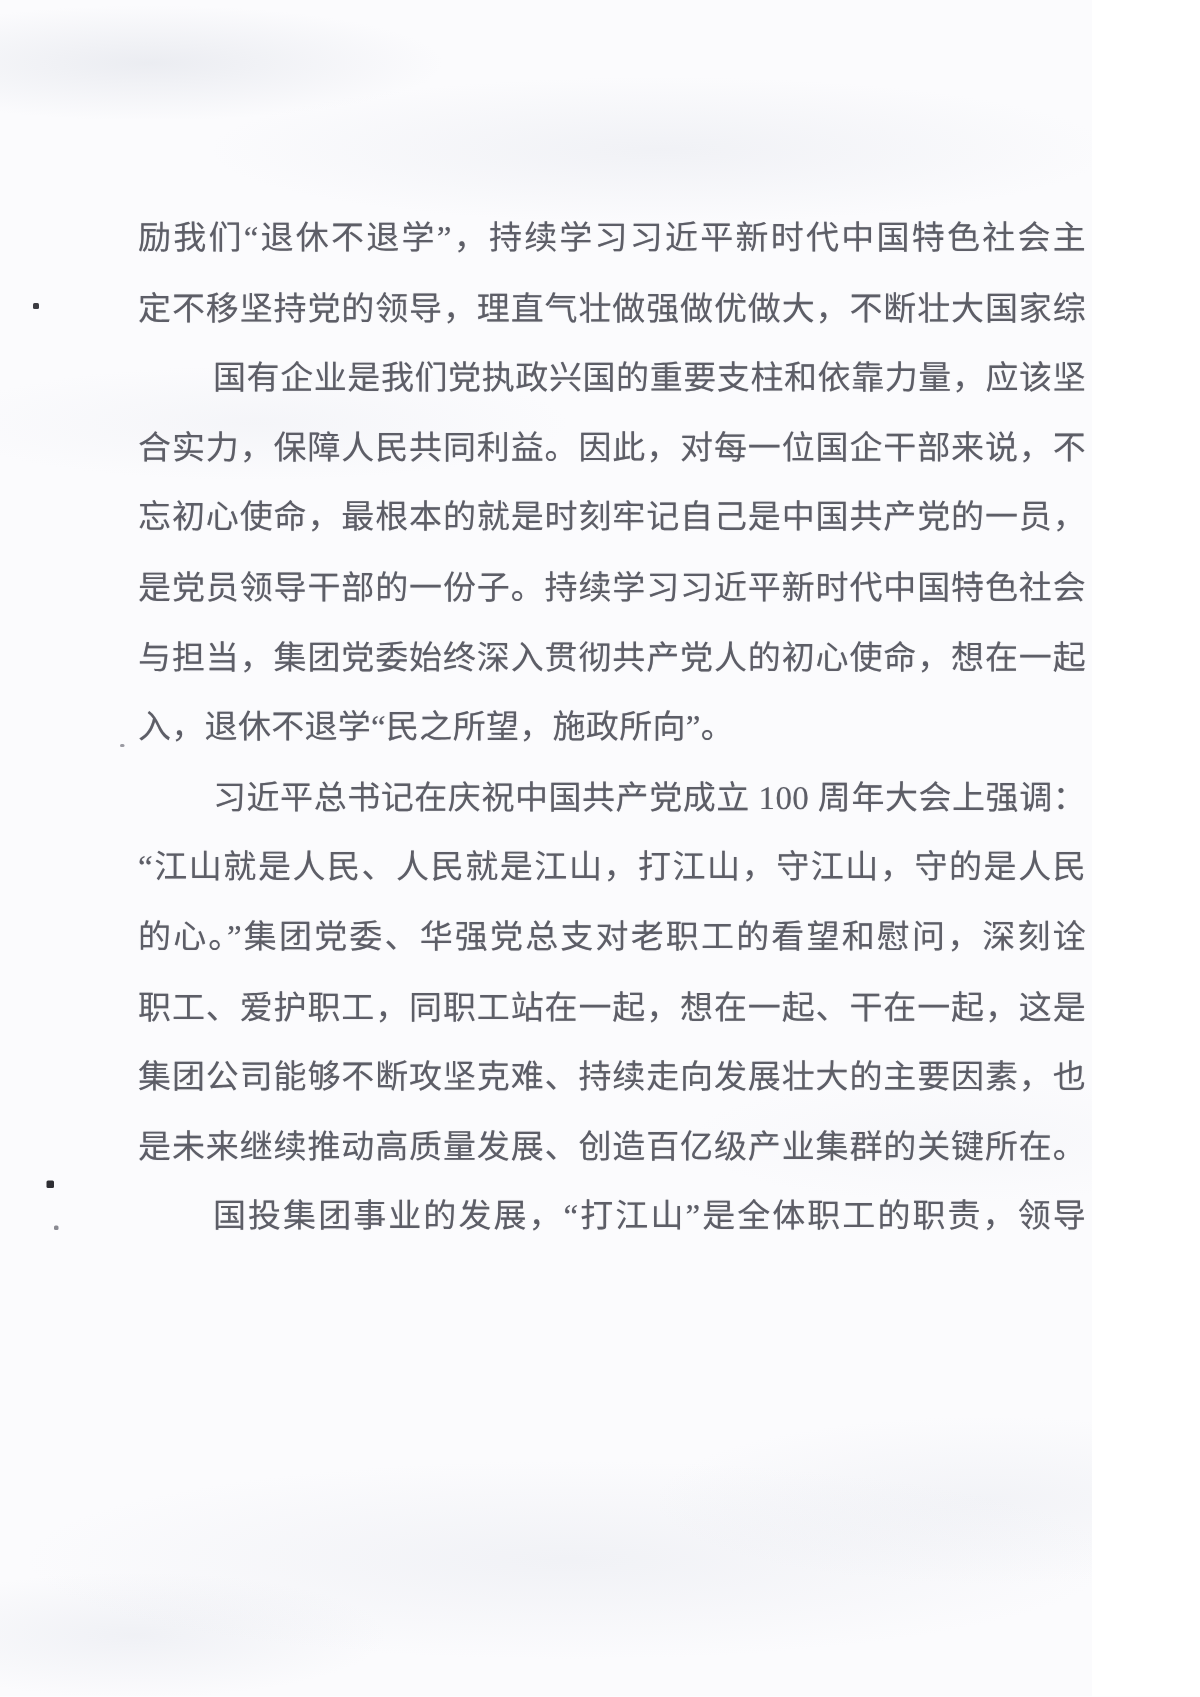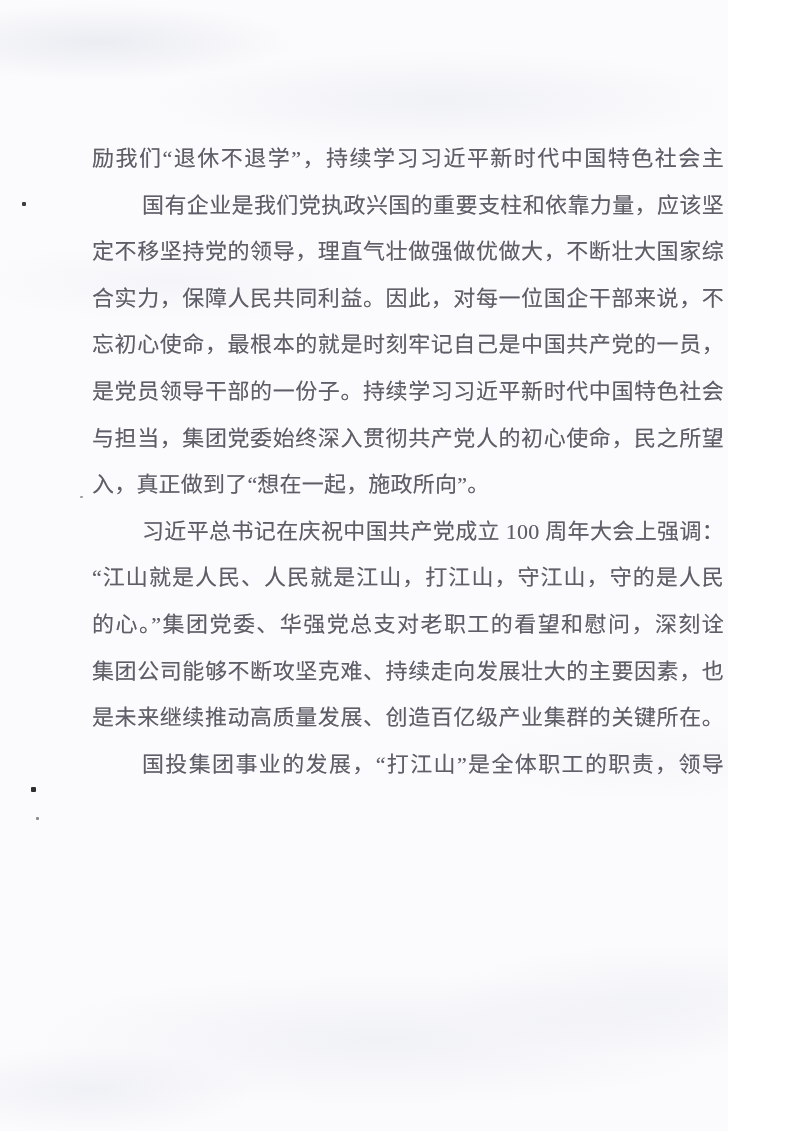--- a/index.html
+++ b/index.html
@@ -56,28 +56,29 @@
 
 <div class="page">
 
   <div class="speck s1"></div>
   <div class="speck s2"></div>
   <div class="speck s3"></div>
   <div class="speck s4"></div>
 
   <div class="textblock">
     <div class="ln">励我们“退休不退学”，持续学习习近平新时代中国特色社会主</div>
+    <div class="ln">定不移坚持党的领导，理直气壮做强做优做大，不断壮大国家综</div>
     <div class="ln indent">国有企业是我们党执政兴国的重要支柱和依靠力量，应该坚</div>
-    <div class="ln">定不移坚持党的领导，理直气壮做强做优做大，不断壮大国家综</div>
     <div class="ln">合实力，保障人民共同利益。因此，对每一位国企干部来说，不</div>
     <div class="ln">忘初心使命，最根本的就是时刻牢记自己是中国共产党的一员，</div>
     <div class="ln">是党员领导干部的一份子。持续学习习近平新时代中国特色社会主</div>
-    <div class="ln">与担当，集团党委始终深入贯彻共产党人的初心使命，民之所望</div>
-    <div class="ln pend">入，真正做到了“想在一起，施政所向”。</div>
+    <div class="ln">与担当，集团党委始终深入贯彻共产党人的初心使命，想在一起</div>
+    <div class="ln pend">入，退休不退学“民之所望，施政所向”。</div>
     <div class="ln indent">习近平总书记在庆祝中国共产党成立 100 周年大会上强调：</div>
     <div class="ln">“江山就是人民、人民就是江山，打江山，守江山，守的是人民</div>
     <div class="ln">的心。”集团党委、华强党总支对老职工的看望和慰问，深刻诠</div>
+    <div class="ln">职工、爱护职工，同职工站在一起，想在一起、干在一起，这是</div>
     <div class="ln">集团公司能够不断攻坚克难、持续走向发展壮大的主要因素，也</div>
     <div class="ln">是未来继续推动高质量发展、创造百亿级产业集群的关键所在。</div>
     <div class="ln indent">国投集团事业的发展，“打江山”是全体职工的职责，领导</div>
   </div>
 
 </div>
 
 </body></html>

